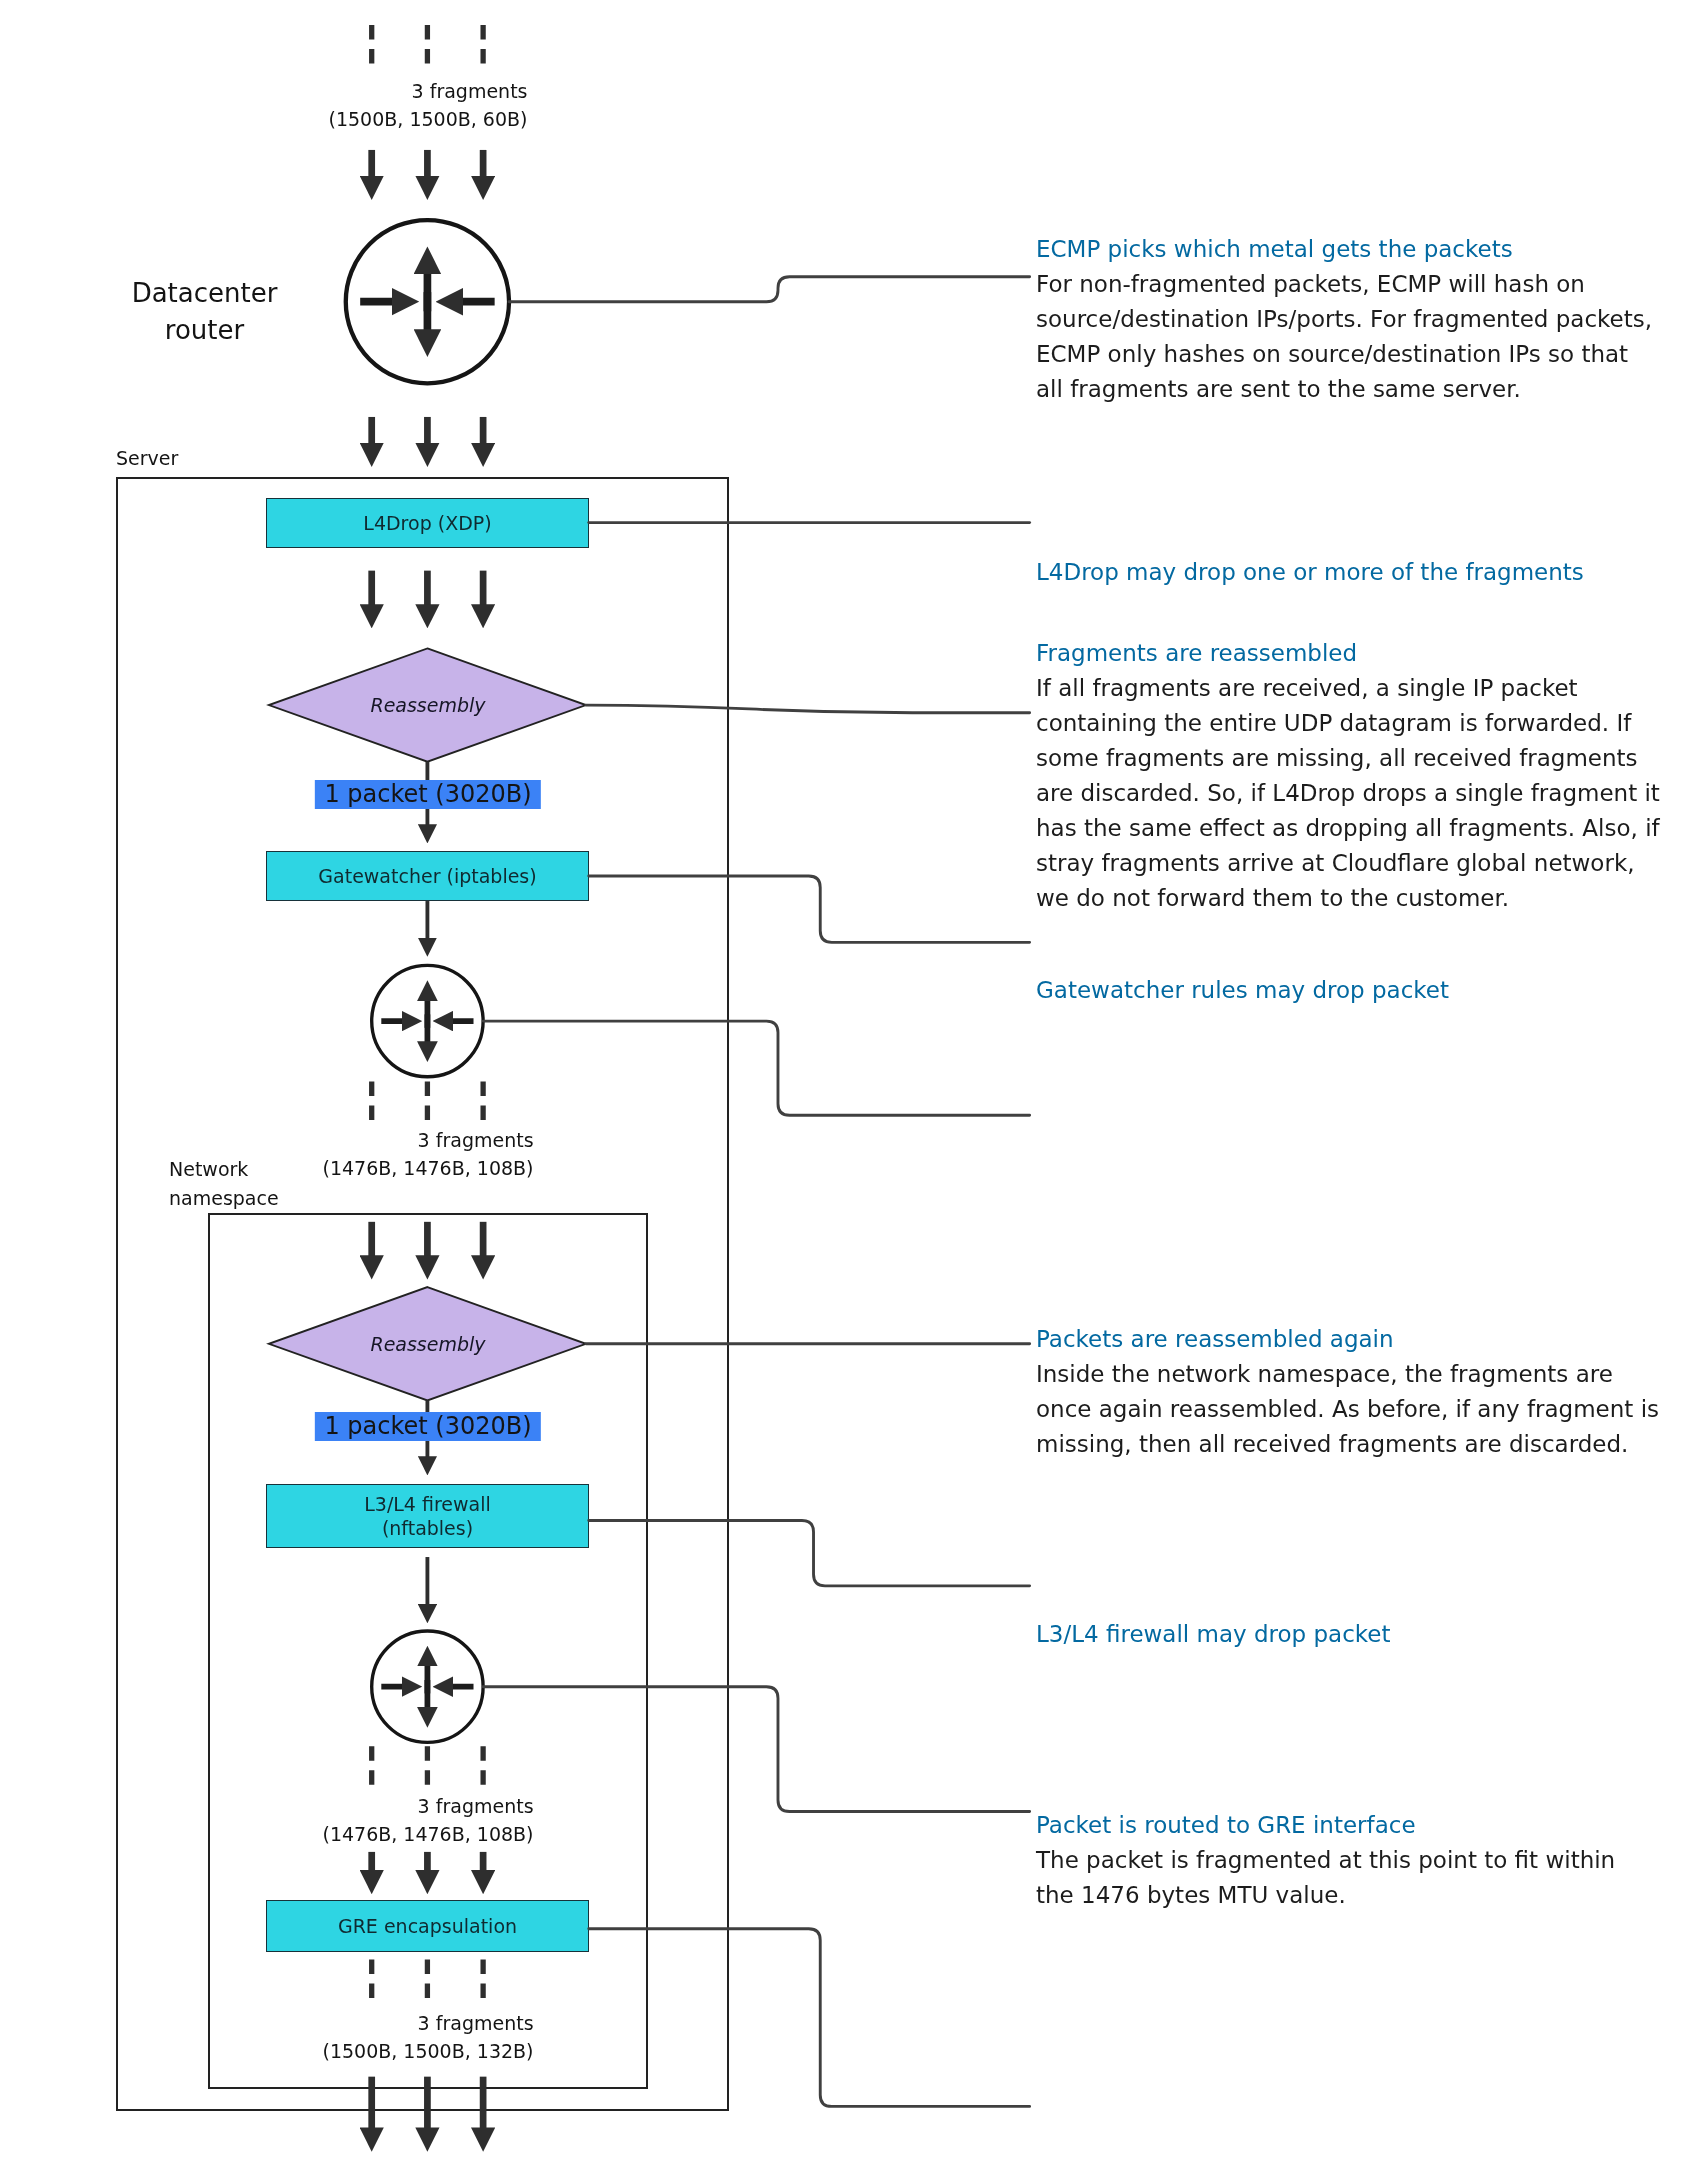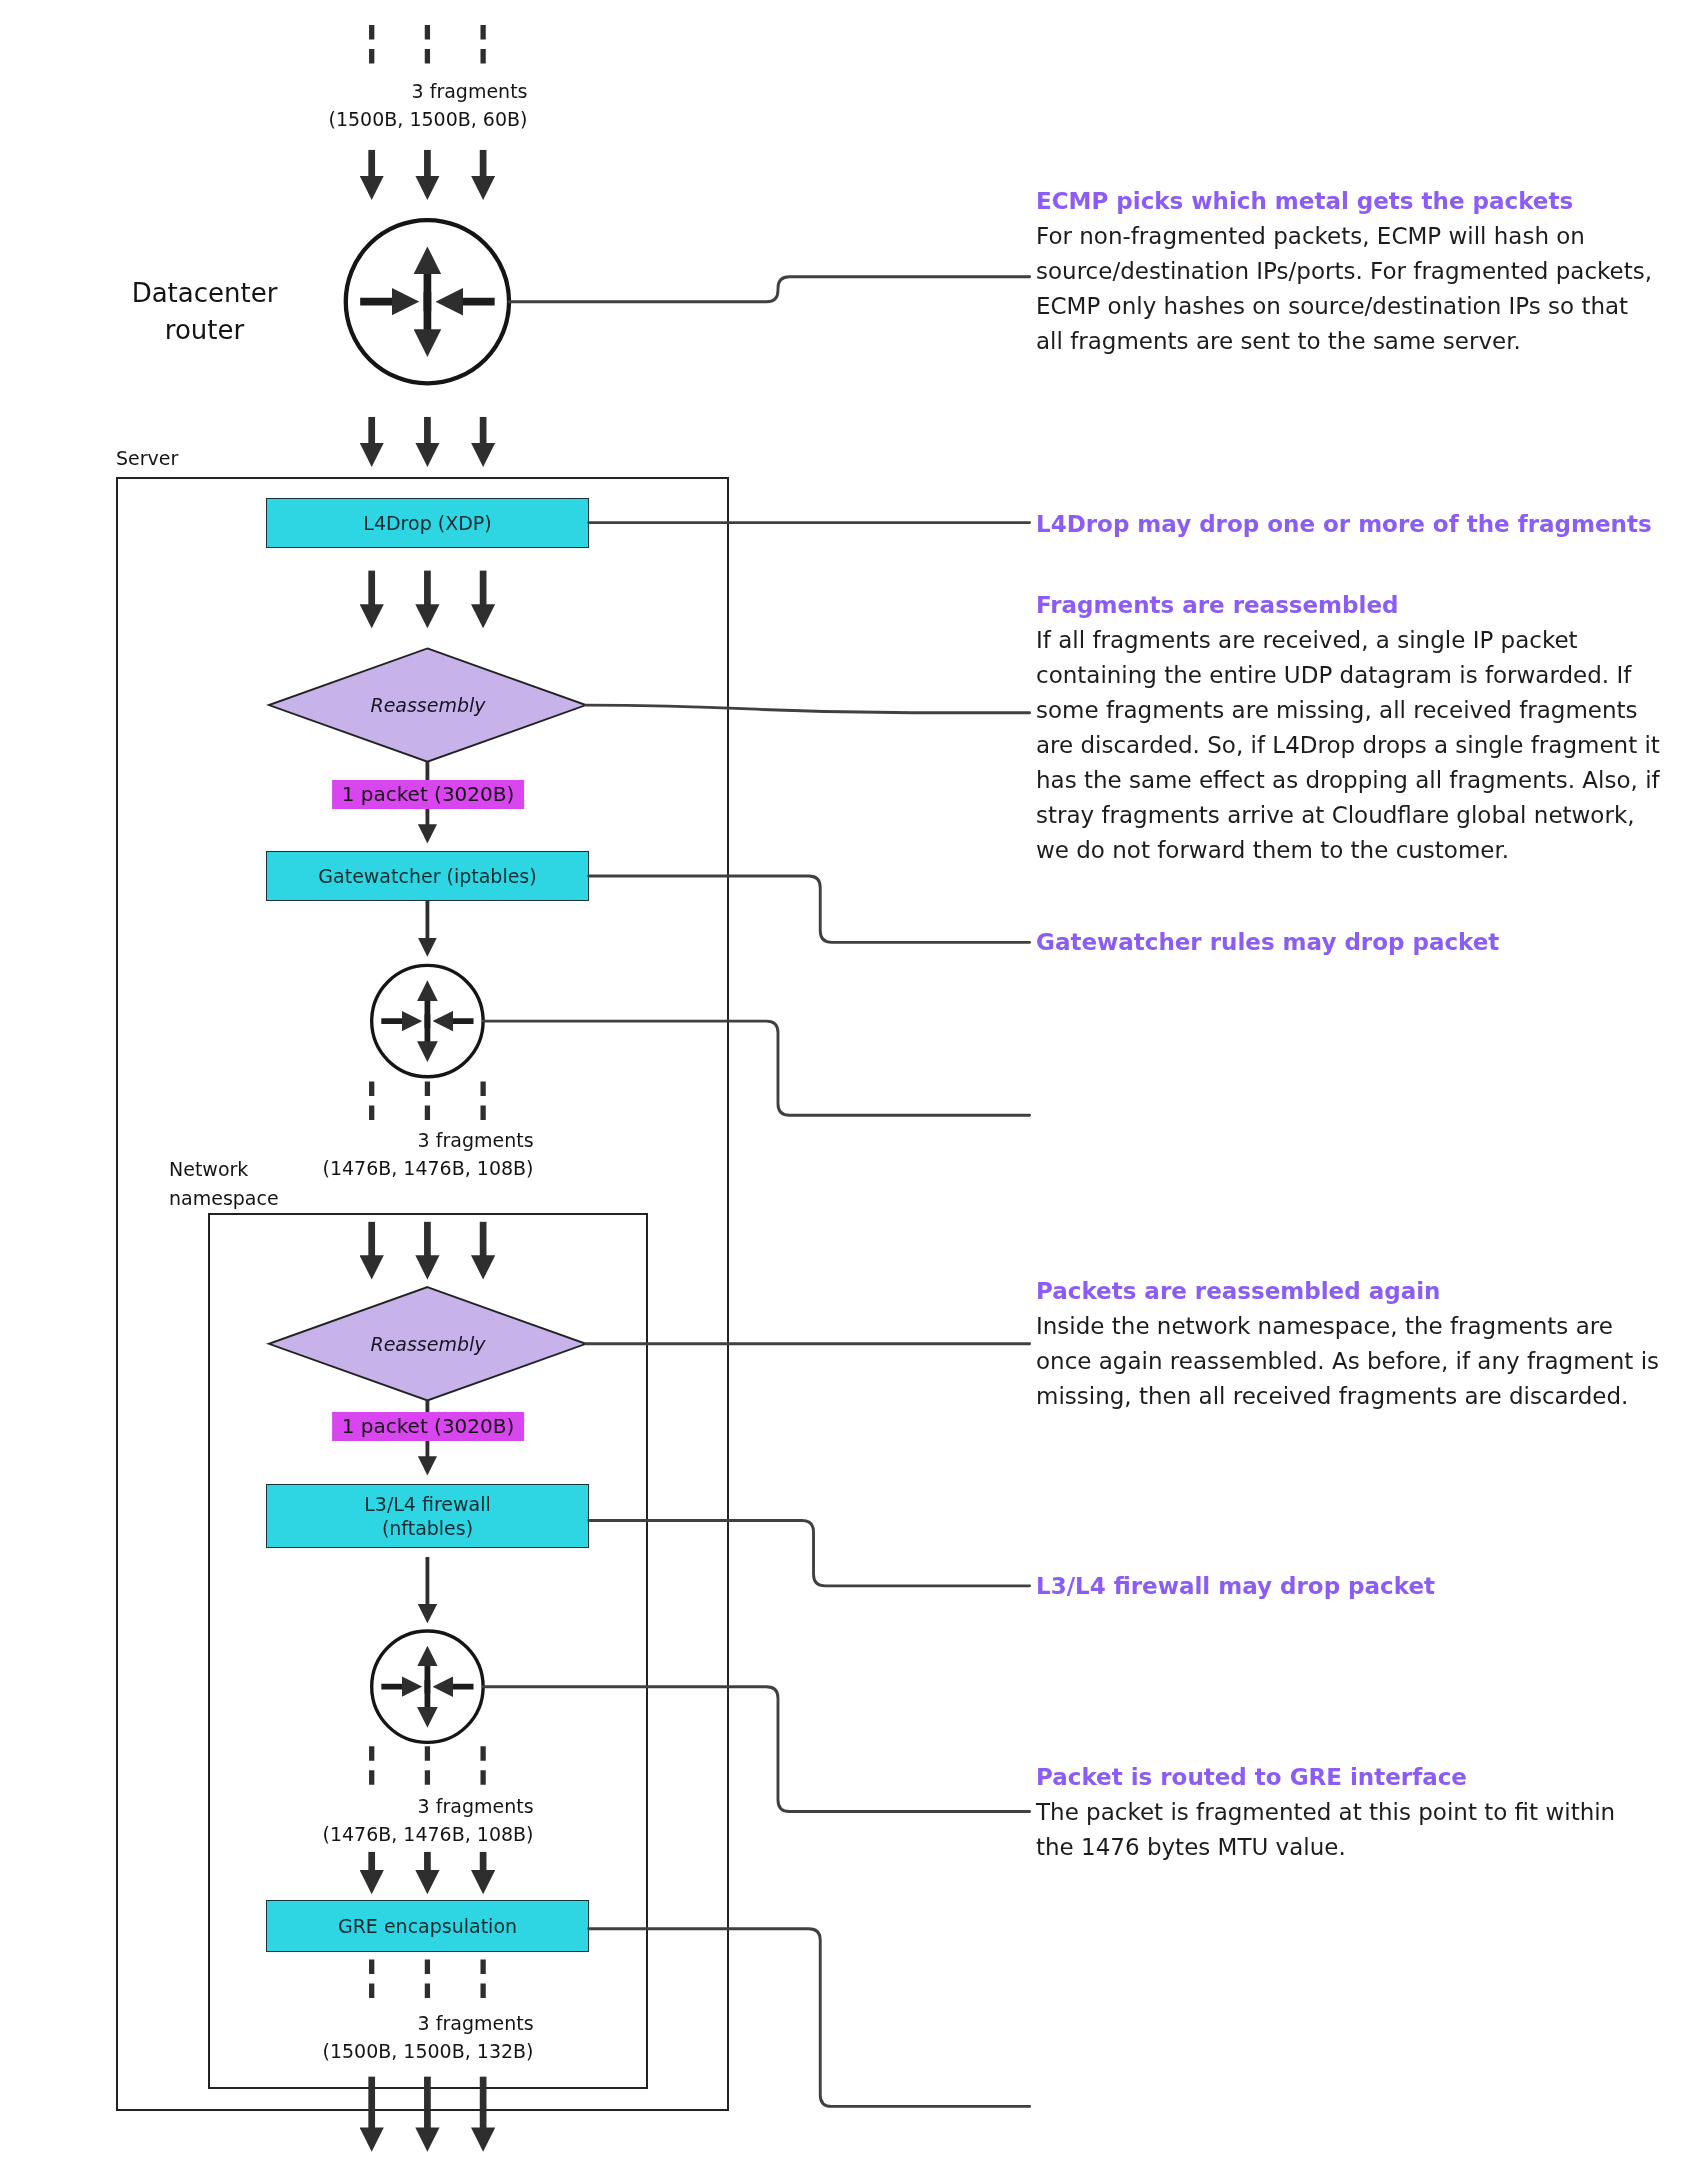--- a/index.html
+++ b/index.html
@@ -38,33 +38,33 @@
   .router-big .ra { stroke:#1c1c1c; stroke-width:8; }
   .router-small .ra { stroke:#1c1c1c; stroke-width:6; }
   .diamond { fill:var(--diamond-fill,#c7b3e9); stroke:#222222; stroke-width:2; }
   marker path { fill:var(--arrow,#2e2e2e); }
   
   .flowlabel {
     position:absolute; left:428px; transform:translateX(-50%);
     text-align:right; font-size:19px; line-height:28px; z-index:3; color:#141414;
     white-space:nowrap;
   }
-  .packetlabel { font-size:20px; line-height:29px; background:#d946ef; padding:0 9.6px; }
+  .packetlabel { font-size:24px; line-height:29px; background:#3b82f6; padding:0 9.6px; }
   .sidelabel { position:absolute; z-index:3; font-size:19px; line-height:29px; color:#141414; }
   .dc-label {
     position:absolute; left:113px; top:275px; width:183px; z-index:3;
     text-align:center; font-size:26px; line-height:37px; color:#141414;
   }
   .diamond-label {
     position:absolute; z-index:3; transform:translate(-50%,-50%);
     font-size:19px; color:#161626; white-space:nowrap;font-style:italic;
   }
   
   .ann { position:absolute; left:1036px; width:624px; z-index:3; }
-  .ann-title { font-weight:bold; font-size:23px; line-height:35px; color:#8b5cf6; }
+  .ann-title { font-weight:normal; font-size:23px; line-height:35px; color:#0369a1;margin-top:48px; }
   .ann-body { font-size:23px; line-height:35px; color:#1c1c1c; }
 </style>
 </head>
 <body>
 
 <div class="canvas">
 
   <div class="bbox" style="left:116px;top:477px;width:613px;height:1634px"></div>
   <div class="bbox" style="left:208px;top:1213px;width:440px;height:876px"></div>
 

